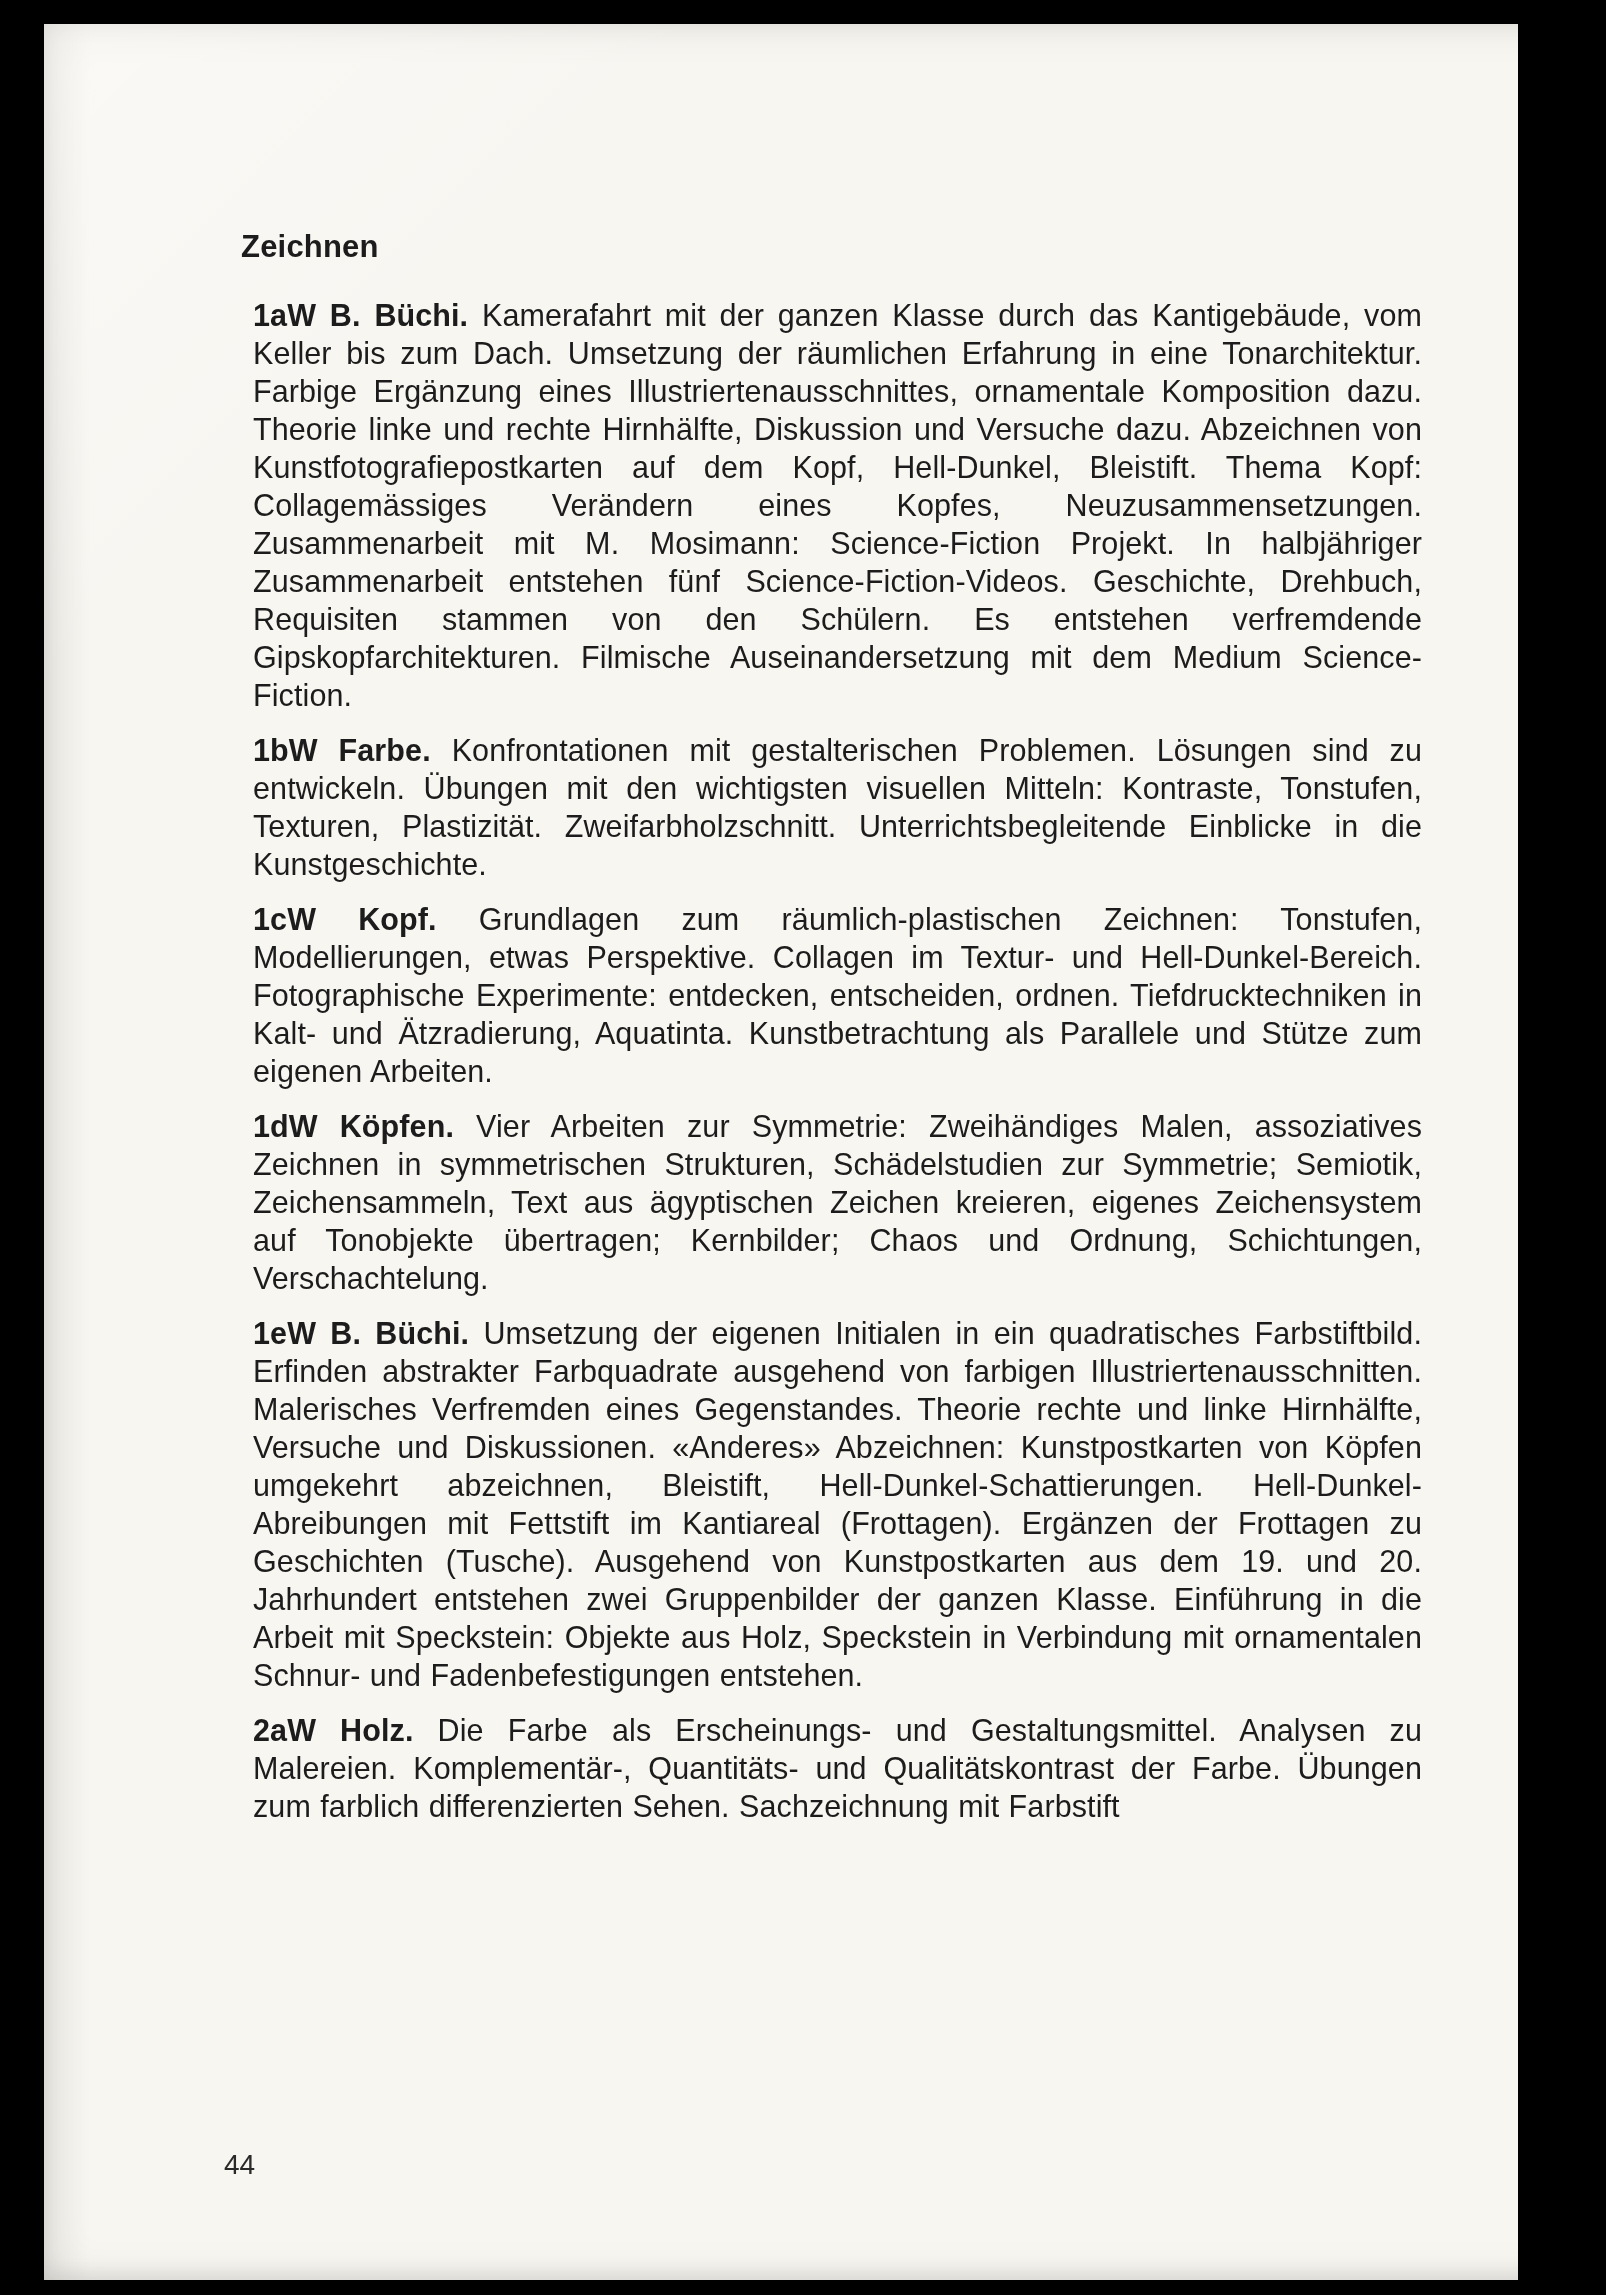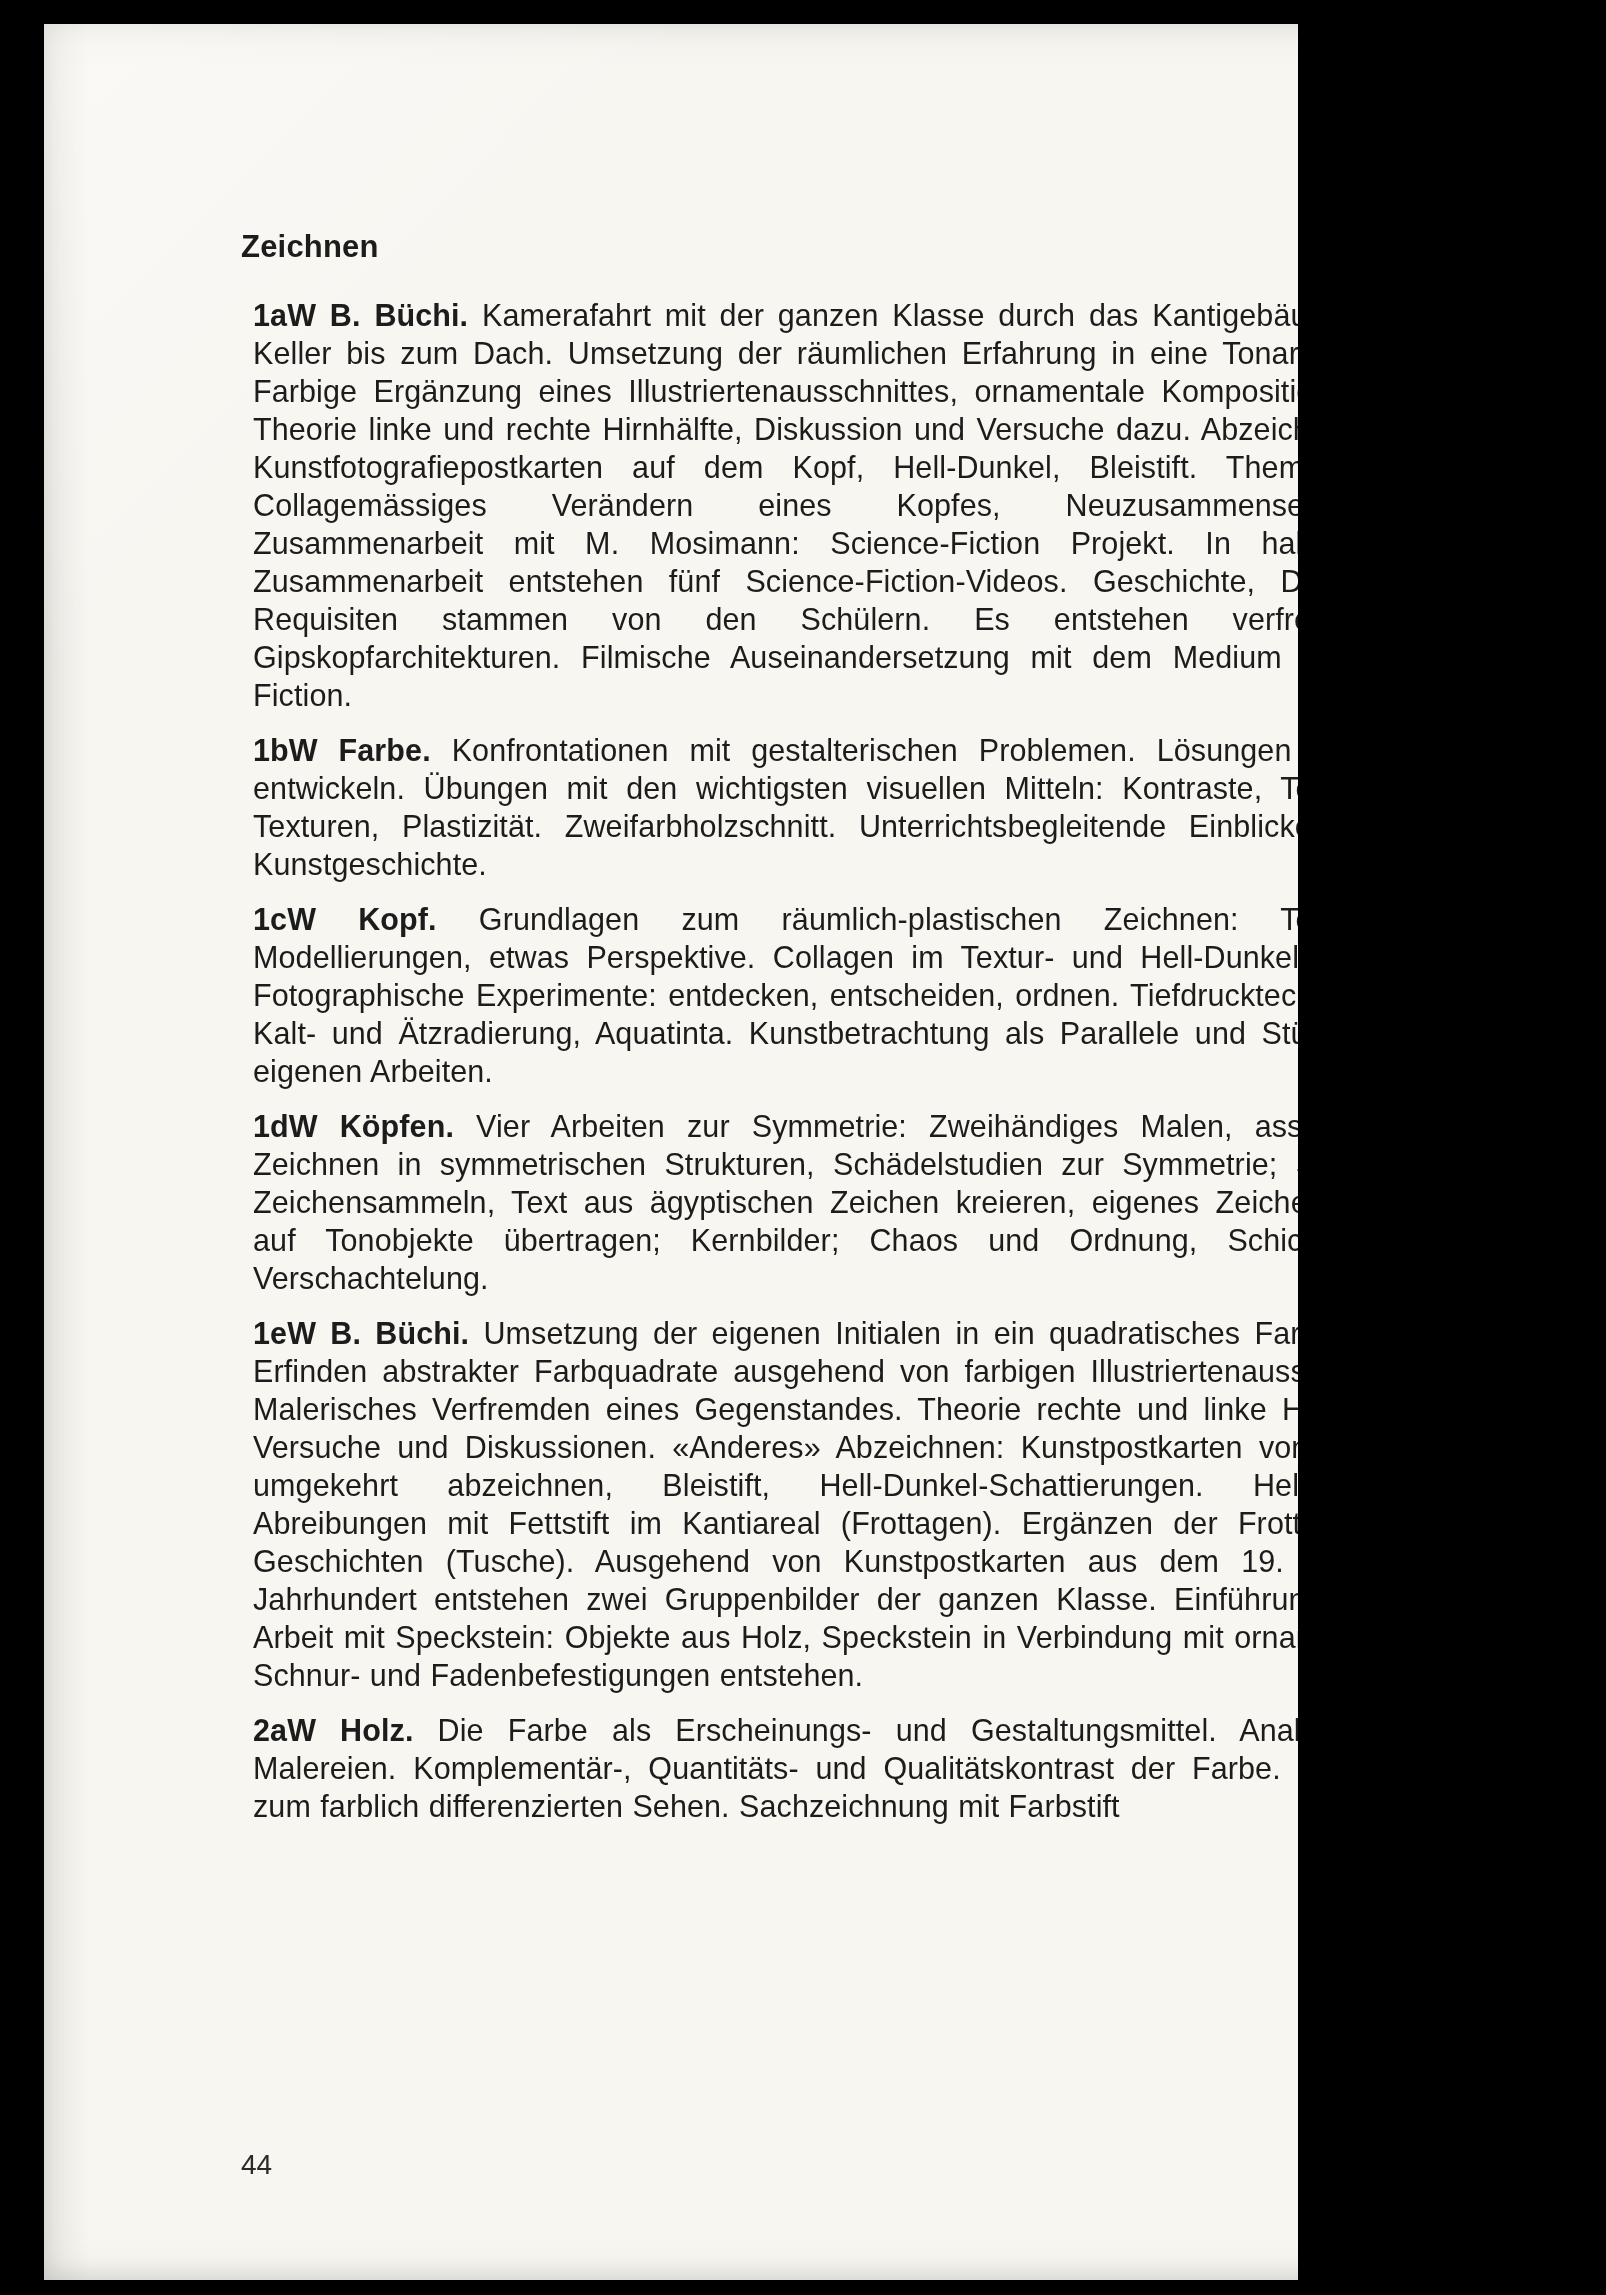--- a/index.html
+++ b/index.html
@@ -2,21 +2,21 @@
 <html lang="de" style="font-size:13px"><head>
 <meta charset="utf-8">
 <style>
   html, body {
     margin: 0;
     padding: 0;
     background: #000000;
   }
   .scan {
     position: relative;
-    width: 1298px;
+    width: 1518px;
     height: 2295px;
     background: #000000;
     overflow: hidden;
     font-family: "Liberation Sans", "DejaVu Sans", sans-serif;
   }
   .paper {
     position: absolute;
     left: 44px;
     top: 24px;
     width: 1557px;
@@ -54,21 +54,21 @@
     text-align: justify;
     margin: 0 0 17px 12px;
     letter-spacing: 0.1px;
     word-spacing: 0.8px;
   }
   .para .lead {
     font-weight: bold;
   }
   .page-number {
     position: absolute;
-    left: 197px;
+    left: 180px;
     top: 2125px;
     font-size: 28px;
     color: #2a2a2a;
   }
 </style>
 </head>
 <body>
 
 <div class="scan">
   <div class="paper">

